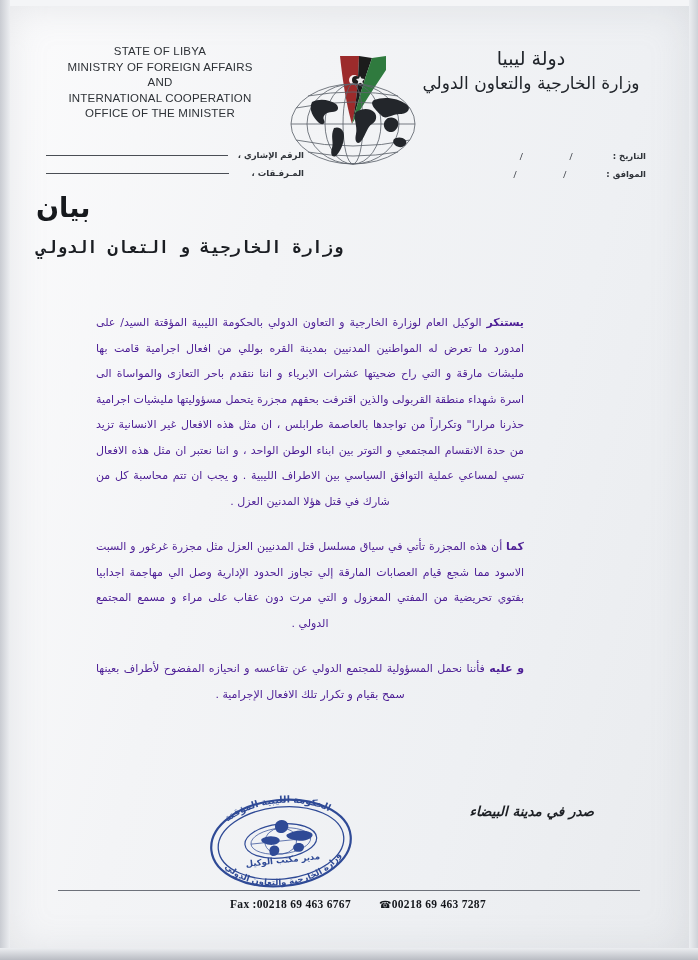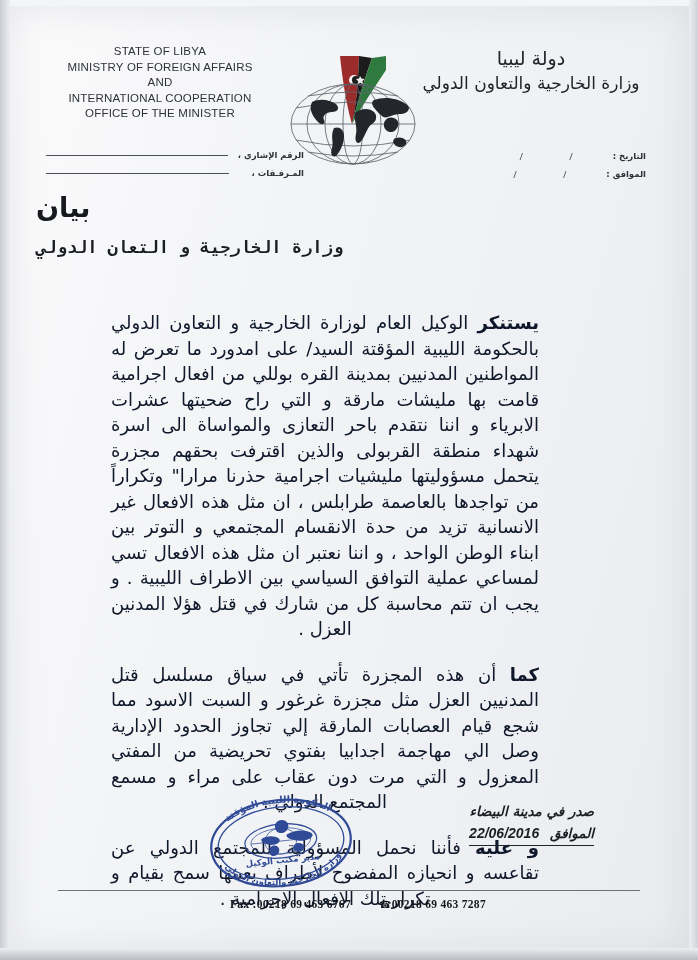--- a/index.html
+++ b/index.html
@@ -148,24 +148,23 @@
 
   
   .body-wrap {
     position: absolute;
     left: 96px; top: 310px;
     width: 428px;
     direction: rtl;
     text-align: justify;
     text-align-last: center;
     font-family: "DejaVu Sans", sans-serif;
-    font-size: 18px;
+    font-size: 11px;
     line-height: 25.5px;
-    color: #0f172a;
-    margin-left: 15px;
+    color: #4c1d95;
   }
   .para { margin: 0 0 20px 0; text-align: justify; }
   .para:last-child { margin-bottom: 0; }
   .para b { font-weight: bold; }
 
   
   .stamp {
     position: absolute;
     left: 196px; top: 795px;
     width: 170px; height: 96px;
@@ -366,24 +365,20 @@
         <text font-family="DejaVu Sans, sans-serif" font-size="8.5" font-weight="bold" fill="#2f4a96">
           <textPath href="#arcBottom" startOffset="50%" text-anchor="middle">وزارة الخارجية والتعاون الدولي</textPath>
         </text>
         <text x="85" y="68" text-anchor="middle" font-family="DejaVu Sans, sans-serif" font-size="8.5" font-weight="bold" fill="#2f4a96">مدير مكتب الوكيل</text>
       </g>
     </svg>
   </div>
 
   <div class="issue-block">
     <div class="issue-place">صدر في مدينة البيضاء</div>
-    <div class="issue-date-row">
-      <span>الموافق</span>
-      <span class="issue-date-num">22/06/2016</span>
-    </div>
   </div>
 
   <div class="footer-rule"></div>
   <div class="footer">
     <div class="footer-line1">
       <span>Fax :</span><span>00218 69 463 6767</span><span class="gap"></span><span class="phone-glyph">☎</span><span>00218 69 463 7287</span>
     </div>
   </div>
 </div>
 

